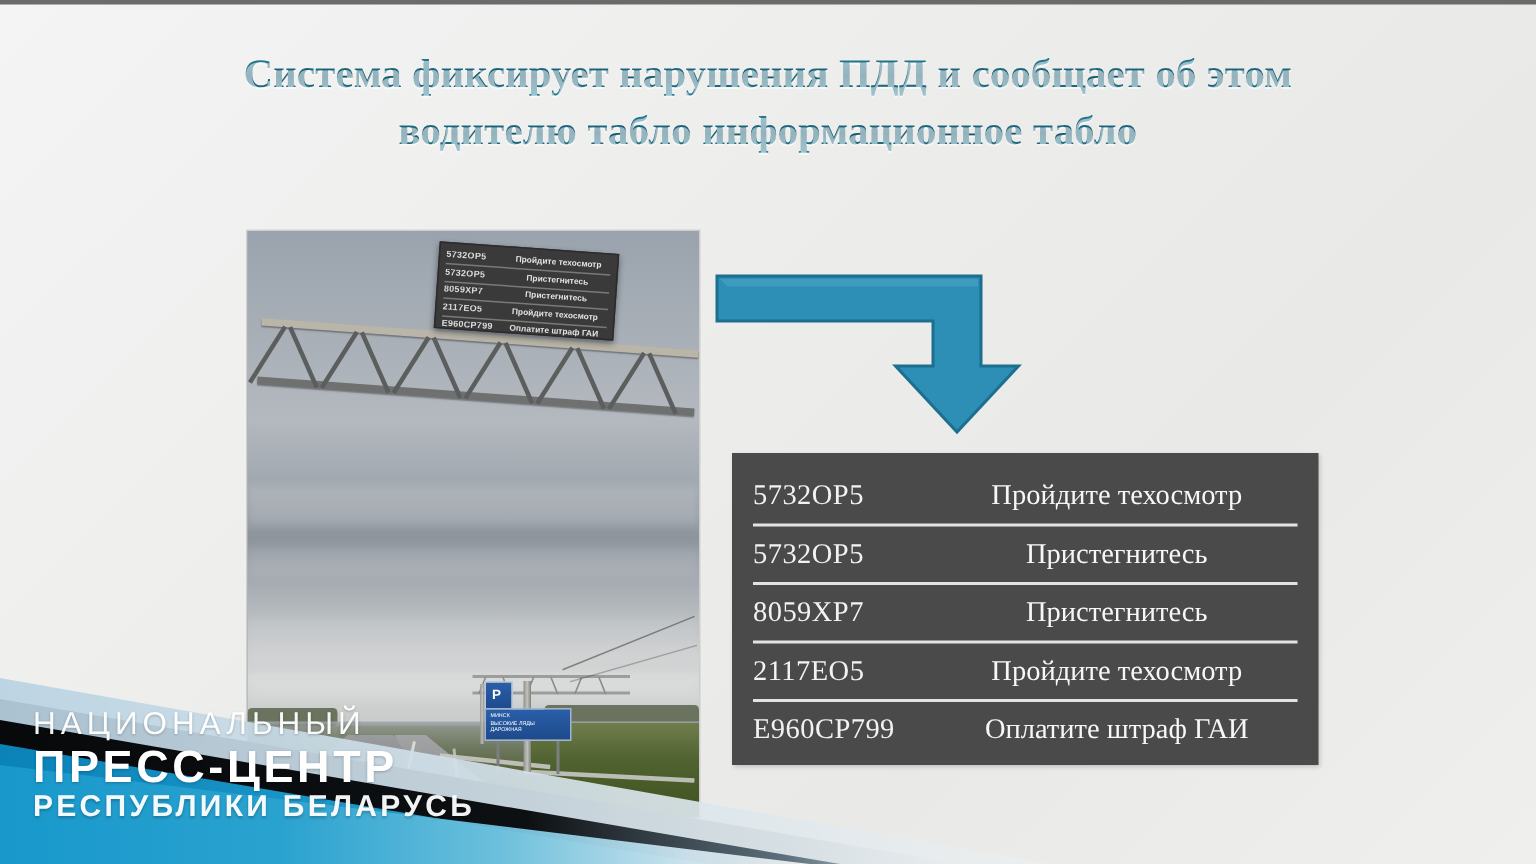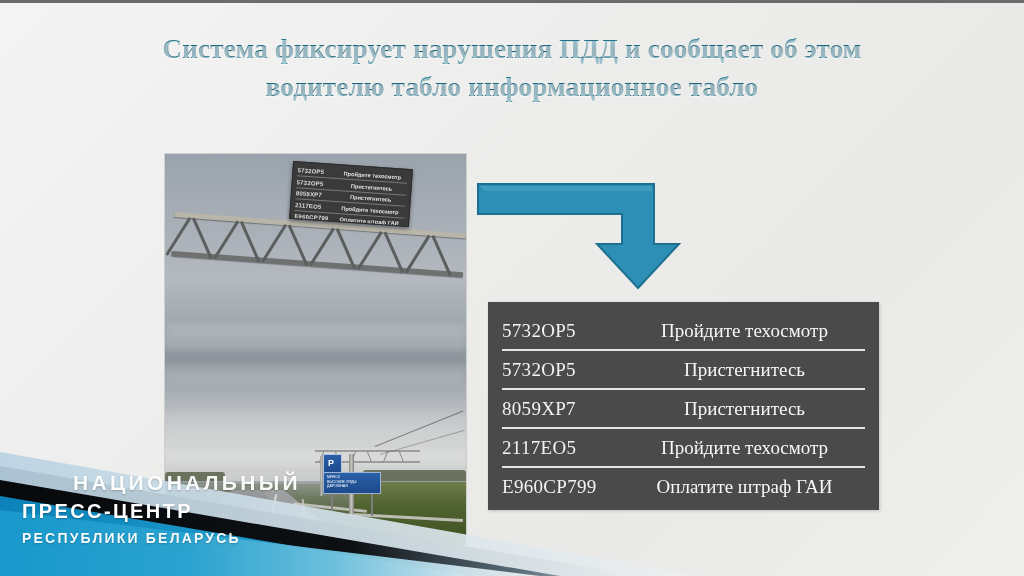--- a/index.html
+++ b/index.html
@@ -183,23 +183,23 @@
   }
   
   #bottom-deco{position:absolute;left:0;bottom:0;width:1024px;height:140px;pointer-events:none;}
   
   #watermark{
     position:absolute;left:22px;top:470px;width:330px;
     font-family:"Liberation Sans",sans-serif;
     color:#ffffff;
     text-shadow:0 1px 2px rgba(0,0,0,0.25);
   }
-  #watermark .l1{font-size:21px;font-weight:bold;letter-spacing:3.3px;line-height:25px;opacity:0.95;text-align:center;}
-  #watermark .l2{font-size:20px;font-weight:bold;letter-spacing:2.4px;line-height:33px;}
-  #watermark .l3{font-size:14px;font-weight:bold;letter-spacing:2.2px;line-height:20px;opacity:0.95;}
+  #watermark .l1{font-size:21px;font-weight:normal;letter-spacing:3.3px;line-height:25px;opacity:0.95;}
+  #watermark .l2{font-size:30px;font-weight:bold;letter-spacing:2.4px;line-height:33px;}
+  #watermark .l3{font-size:20px;font-weight:bold;letter-spacing:2.2px;line-height:20px;opacity:0.95;}
 </style>
 </head>
 <body>
 
 <div id="slide">
 
   <div id="top-bar"></div>
 
   <div id="title-block">
     <div class="line">Система фиксирует нарушения ПДД и сообщает об этом</div>

